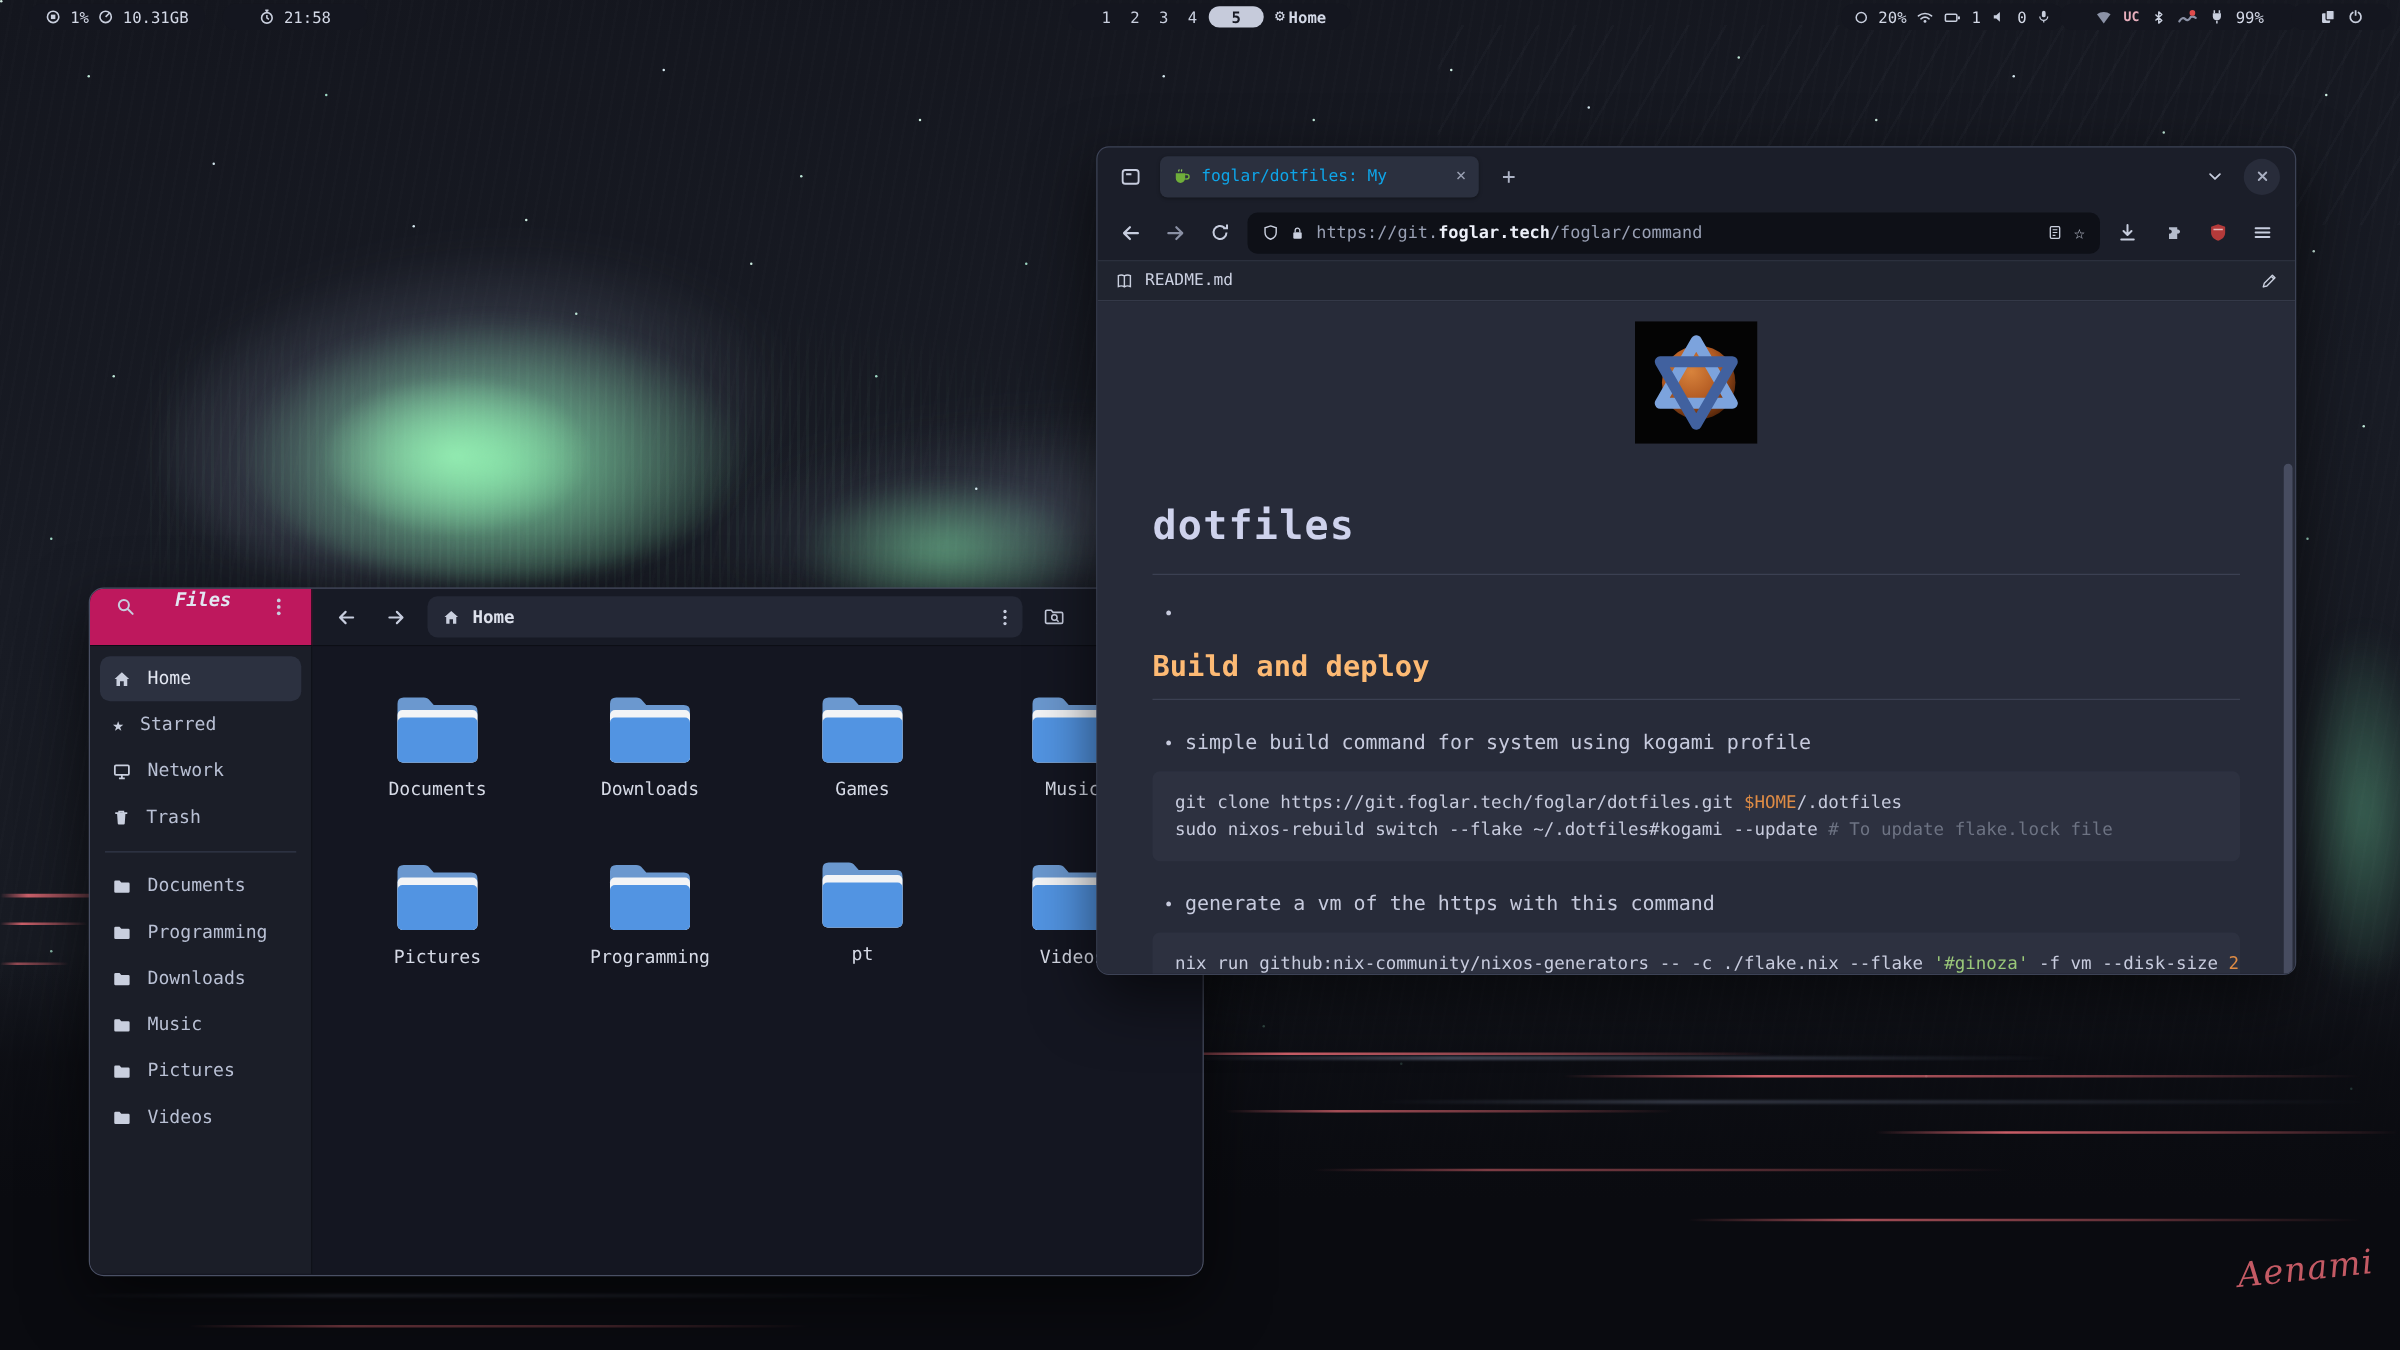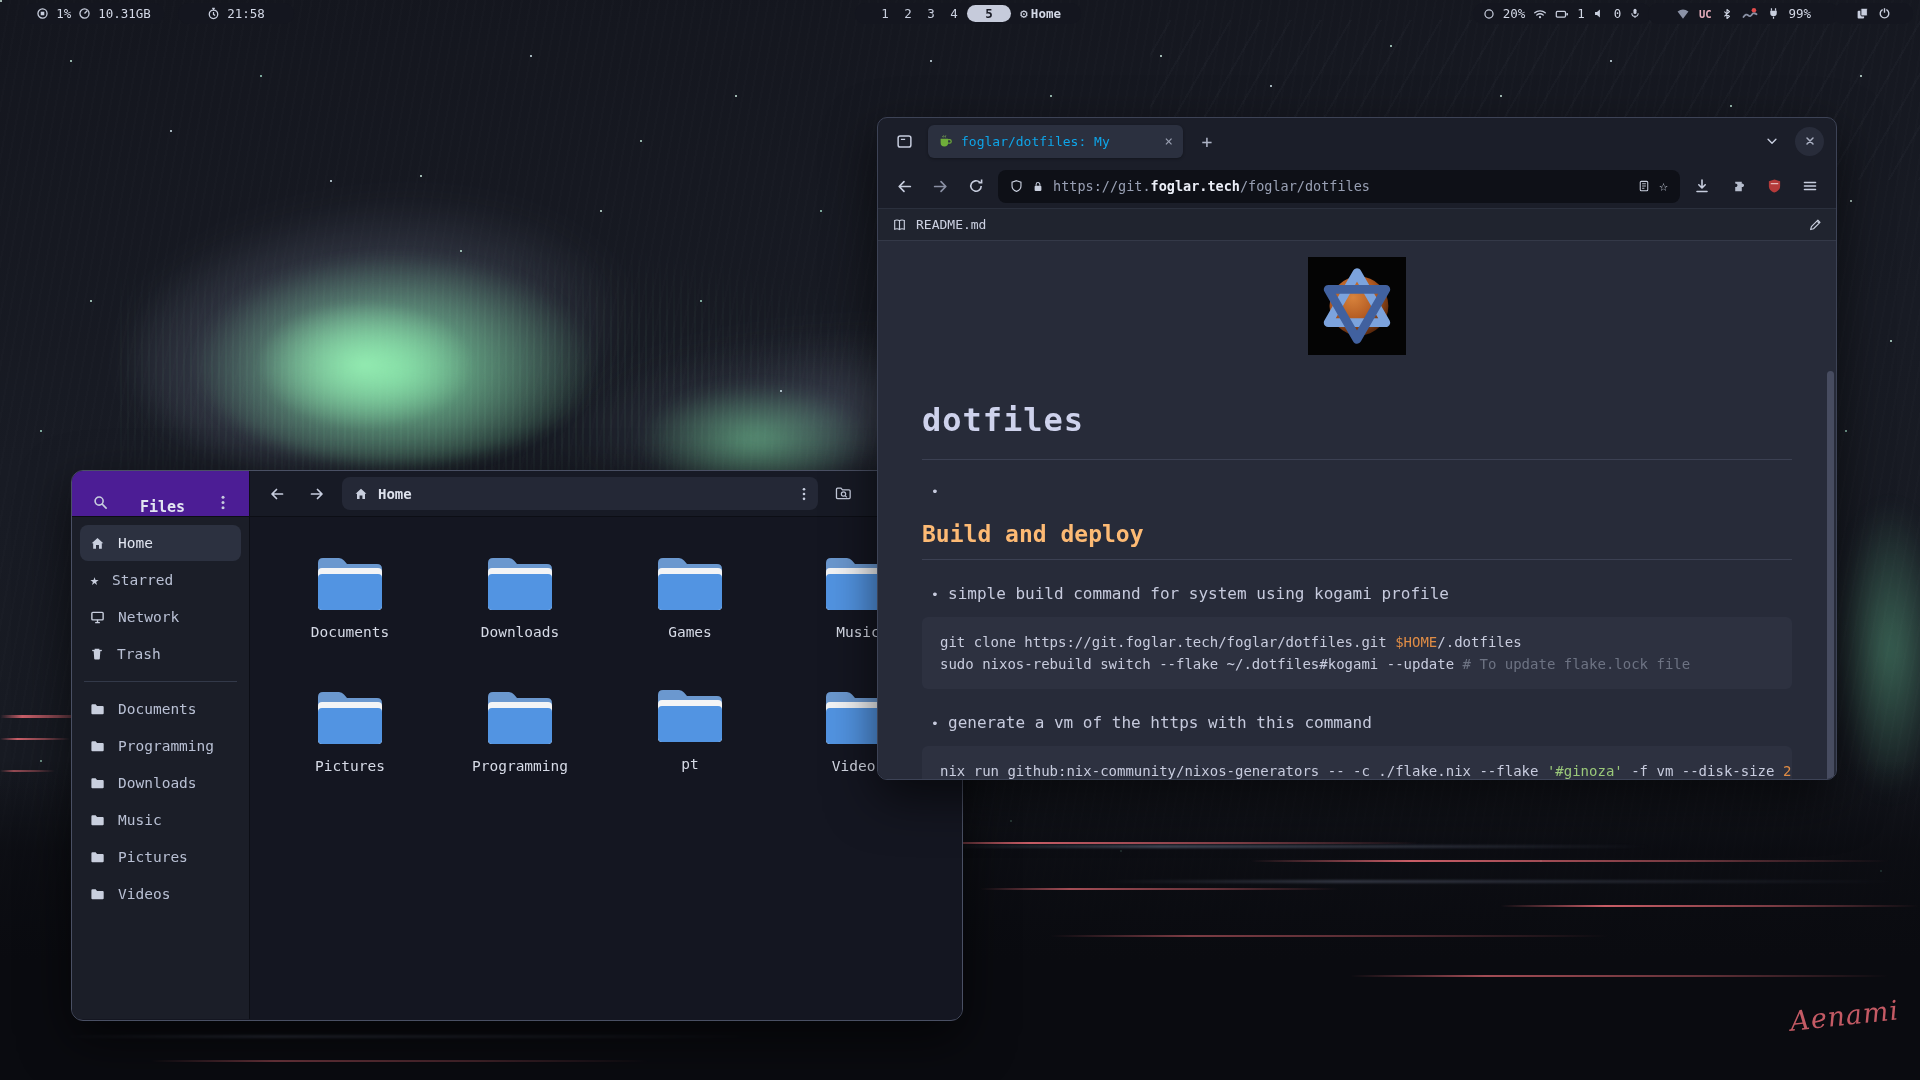--- a/index.html
+++ b/index.html
@@ -62,22 +62,22 @@
   .ucicon{font-size:10.5px;font-weight:bold;color:#e7aebc;letter-spacing:0;}
 
   
   .win{position:absolute;border-radius:12px;box-shadow:0 18px 50px rgba(0,0,0,.6);}
   .iconbtn{display:flex;align-items:center;justify-content:center;border-radius:6px;color:#c7cdde;}
 
   
   .files-win{left:71px;top:470px;width:890px;height:549px;background:#141621;
              border:1px solid #4a5064;overflow:hidden;}
   .fh{display:flex;height:46px;}
-  .fh-left{width:178px;background:#4c1d95;border-right:1px solid #0c0e15;border-bottom:1px solid #0c0e15;
-           display:flex;align-items:flex-end;padding:0 14px;box-sizing:border-box;}
+  .fh-left{width:178px;background:#be185d;border-right:1px solid #0c0e15;border-bottom:1px solid #0c0e15;
+           display:flex;align-items:flex-start;padding:0 14px;box-sizing:border-box;font-style:italic;}
   .fh-title{flex:1;text-align:center;color:#e2e6f1;font-weight:bold;font-size:15px;}
   .fh-right{flex:1;background:#171a25;border-bottom:1px solid #0c0e15;display:flex;align-items:center;
             gap:10px;padding:0 12px;}
   .crumb{flex:1;max-width:452px;height:33px;background:#242836;border-radius:8px;display:flex;
          align-items:center;gap:10px;padding:0 12px;color:#dde1ec;font-size:14px;font-weight:bold;}
   .crumb .sp{flex:1;}
   .fbody{display:flex;height:502px;}
   .fside{width:178px;background:#1b1e28;border-right:1px solid #0c0e15;padding:8px;box-sizing:border-box;}
   .sitem{height:36px;border-radius:8px;display:flex;align-items:center;gap:13px;padding:0 10px;
          color:#b9c0d4;font-size:14.5px;margin-bottom:1px;}
@@ -541,21 +541,21 @@
           <svg viewBox="0 0 16 16" width="13" height="14">
               <path d="M8 1.5 L13.5 3.4 V8 c0 3.6-2.6 5.6-5.5 6.6 C5.1 13.6 2.5 11.6 2.5 8 V3.4 Z" fill="none" stroke="currentColor" stroke-width="1.4"></path>
             </svg>
           </span>
         <span class="icn">
           <svg viewBox="0 0 16 16" width="12" height="13">
               <rect x="3.5" y="7" width="9" height="7" rx="1.3" fill="currentColor"></rect>
               <path d="M5.5 7 V5.2 a2.5 2.5 0 0 1 5 0 V7" fill="none" stroke="currentColor" stroke-width="1.4"></path>
             </svg>
           </span>
-        <span><span class="url-dim">https://git.</span><span class="url-host">foglar.tech</span><span class="url-dim">/foglar/dotfiles</span></span>
+        <span><span class="url-dim">https://git.</span><span class="url-host">foglar.tech</span><span class="url-dim">/foglar/command</span></span>
         <span class="urlsp"></span>
         <span class="icn">
           <svg viewBox="0 0 16 16" width="12" height="14">
               <rect x="3" y="1.8" width="10" height="12.4" rx="1.3" fill="none" stroke="currentColor" stroke-width="1.4"></rect>
               <path d="M5.5 5 h5 M5.5 8 h5 M5.5 11 h3" stroke="currentColor" stroke-width="1.2"></path>
             </svg>
           </span>
         <span class="icn" style="font-size:15px;">☆</span>
       </div>
       <span class="iconbtn navbtn">

